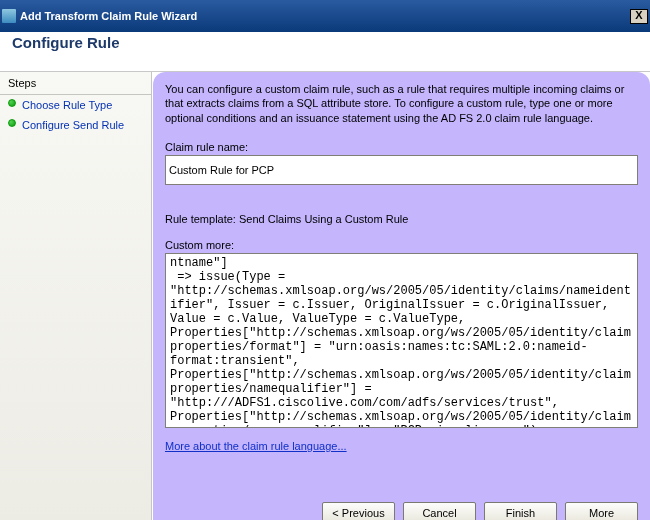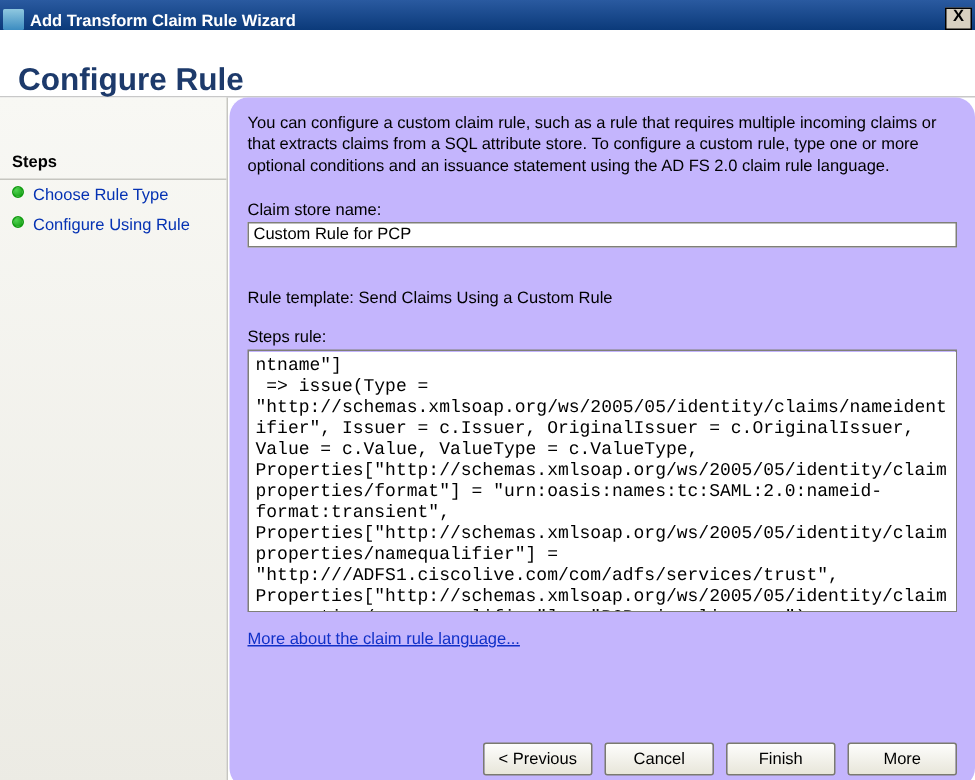--- a/index.html
+++ b/index.html
@@ -5,25 +5,25 @@
   * { box-sizing: border-box; margin: 0; padding: 0; }
   body {
     font-family: Tahoma, "Segoe UI", Arial, sans-serif;
     font-size: 11px;
     background: #fff;
     width: 650px;
     height: 520px;
     overflow: hidden;
   }
   .titlebar {
-    height: 20px;
+    height: 32px;
     background: linear-gradient(#2a5aa0, #0b3a7a);
     color: #fff;
     display: flex;
-    align-items: flex-end;
+    align-items: center;
     padding: 0 2px;
     font-weight: bold;
   }
   .titlebar .icon {
     width: 14px; height: 14px;
     background: linear-gradient(#8fc8e0,#3c8cc0);
     margin-right: 4px;
     border-radius: 1px;
   }
   .titlebar .spacer { flex: 1; }
@@ -36,39 +36,38 @@
     font-size: 11px;
     line-height: 11px;
     text-align: center;
     font-weight: bold;
     cursor: pointer;
   }
   .header-bar {
     height: 40px;
     background: #fff;
     border-bottom: 1px solid #c8c8c8;
-    padding: 22px 12px;
-    font-size: 21px;
+    padding: 2px 12px;
+    font-size: 15px;
     font-weight: bold;
     color: #1d3a6b;
   }
   .body-row {
     display: flex;
     height: calc(520px - 20px - 40px);
   }
   .steps-pane {
     width: 152px;
     background: linear-gradient(#f8f8f4,#ecebe4);
     border-right: 1px solid #c6c6c0;
   }
   .steps-title {
-    font-weight: bold;
+    font-weight: normal;
     padding: 5px 8px;
     border-bottom: 1px solid #c6c6c0;
-    margin-top: 32px;
   }
   .step-item {
     display: flex;
     align-items: flex-start;
     padding: 4px 8px;
     color: #0532b3;
     cursor: pointer;
   }
   .step-bullet {
     width: 8px; height: 8px;
@@ -87,21 +86,21 @@
     border-radius: 13px;
   }
   .intro {
     color: #000;
     line-height: 1.3;
     margin-bottom: 10px;
   }
   .label { margin: 6px 0 2px 0; }
   .text-input {
     width: 100%;
-    height: 17px;
+    height: 30px;
     border: 1px solid #7f7f78;
     background: #fff;
     font-family: Tahoma, Arial, sans-serif;
     font-size: 11px;
     padding: 1px 3px;
   }
   .template-line { margin: 28px 0 8px 0; }
   textarea.custom-rule {
     width: 100%;
     height: 175px;
@@ -153,33 +152,33 @@
 
 <div class="body-row">
   <div class="steps-pane">
     <div class="steps-title">Steps</div>
     <div class="step-item">
       <span class="step-bullet"></span>
       <span>Choose Rule Type</span>
     </div>
     <div class="step-item">
       <span class="step-bullet"></span>
-      <span>Configure Using Rule</span>
+      <span>Configure Send Rule</span>
     </div>
   </div>
 
   <div class="content-pane">
     <div class="intro">You can configure a custom claim rule, such as a rule that requires multiple incoming claims or that extracts claims from a SQL attribute store. To configure a custom rule, type one or more optional conditions and an issuance statement using the AD FS 2.0 claim rule language.</div>
 
-    <div class="label">Claim store name:</div>
+    <div class="label">Claim rule name:</div>
     <input class="text-input" type="text" value="Custom Rule for PCP" style="">
 
     <div class="template-line">Rule template: Send Claims Using a Custom Rule</div>
 
-    <div class="label">Steps rule:</div>
+    <div class="label">Custom more:</div>
     <textarea class="custom-rule" style="">ntname"]
  =&gt; issue(Type = "http://schemas.xmlsoap.org/ws/2005/05/identity/claims/nameidentifier", Issuer = c.Issuer, OriginalIssuer = c.OriginalIssuer, Value = c.Value, ValueType = c.ValueType, Properties["http://schemas.xmlsoap.org/ws/2005/05/identity/claimproperties/format"] = "urn:oasis:names:tc:SAML:2.0:nameid-format:transient", Properties["http://schemas.xmlsoap.org/ws/2005/05/identity/claimproperties/namequalifier"] = "http:///ADFS1.ciscolive.com/com/adfs/services/trust", Properties["http://schemas.xmlsoap.org/ws/2005/05/identity/claimproperties/spnamequalifier"] = "PCP.ciscolive.com");</textarea>
 
     <a class="link">More about the claim rule language...</a>
 
     <div class="button-row">
       <button class="btn">&lt; Previous</button>
       <button class="btn">Cancel</button>
       <button class="btn">Finish</button>
       <button class="btn">More</button>

